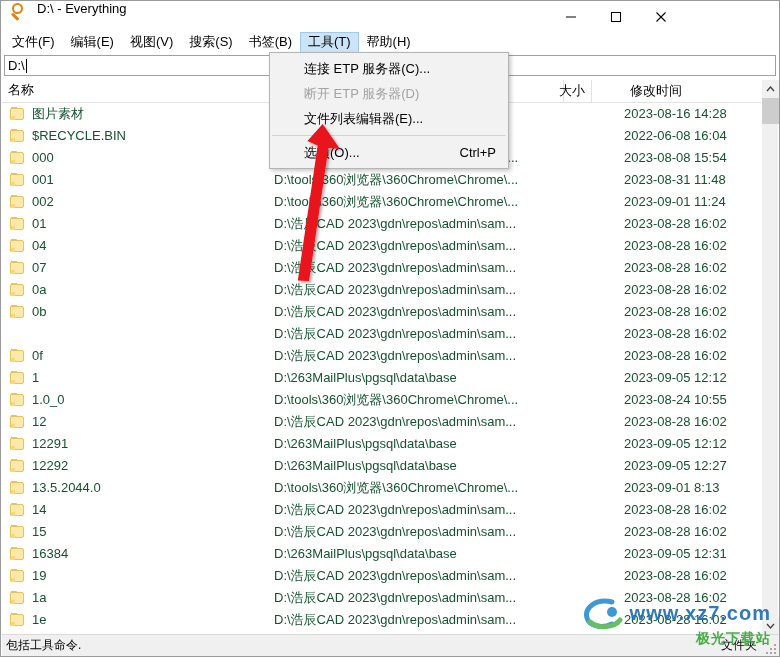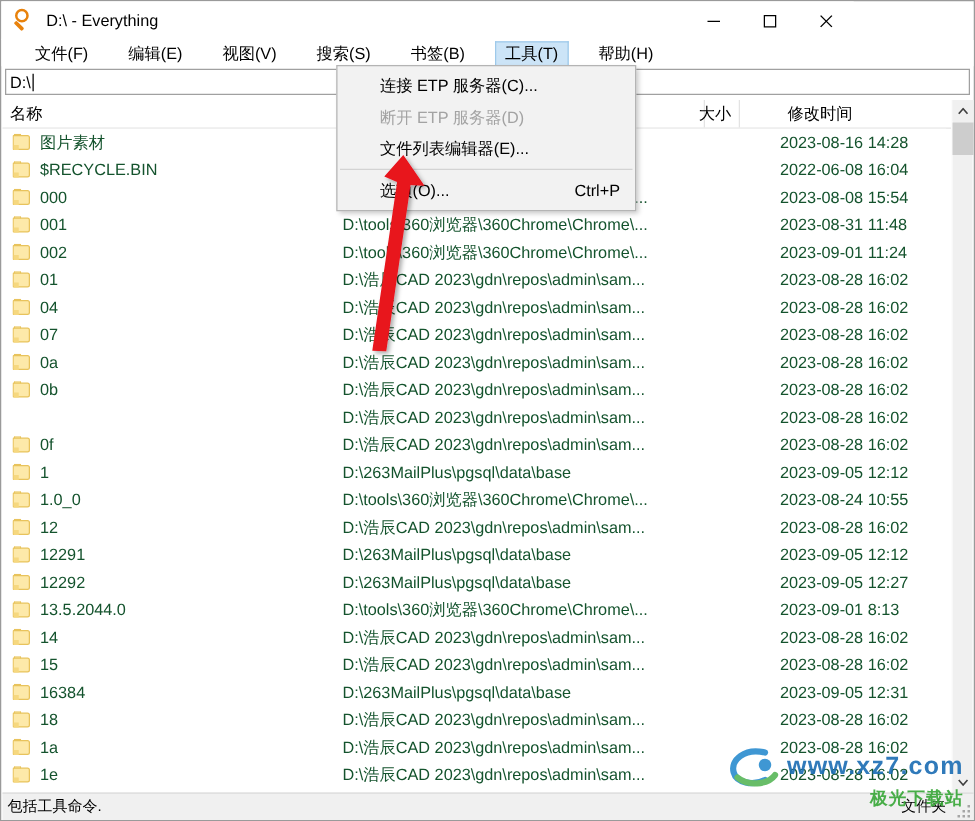--- a/index.html
+++ b/index.html
@@ -17,21 +17,21 @@
     border: 1px solid #9a9a9a;
     background: #ffffff;
     overflow: hidden;
   }
 
   
   .titlebar {
     position: absolute; top: 0; left: 0;
     width: 682px; height: 31px;
     background: #ffffff;
-    display: flex; align-items: center;
+    display: flex; 
     border-bottom: 1px solid #ffffff;
   }
   .app-icon {
     width: 22px; height: 22px;
     margin-left: 8px; margin-right: 4px;
     position: relative; flex: none;
   }
   .app-icon .ring {
     position: absolute; left: 3px; top: 2px;
     width: 11px; height: 11px;
@@ -60,24 +60,23 @@
     display: flex; align-items: center; justify-content: center;
     color: #000; background: transparent;
   }
   .win-btn svg { display: block; }
 
   
   .menubar {
     position: absolute; top: 31px; left: 0;
     width: 778px; height: 21px;
     background: #ffffff;
-    display: flex; align-items: center;
-    padding-left: 19px;
+    display: flex; align-items: flex-start;
+    padding-left: 3px;
     font-size: 13px;
-    gap: 16px;
   }
   .menu-item {
     padding: 2px 8px 3px 8px;
     height: 20px;
     line-height: 16px;
     color: #000;
     white-space: nowrap;
   }
   .menu-item.active {
     background: #cce4f7;
@@ -321,21 +320,21 @@
     </div>
 
   <div class="searchbar-wrap">
     <div class="searchbox">
       <span>D:\</span>
         <span class="caret"></span>
     </div>
   </div>
 
   <div class="col-header" id="colheader">
-      <div class="col-h" style="left: 0px; width: 272px;">名称</div>
+      <div class="col-h" style="left: 0px; width: 272px; font-family: Liberation Mono, monospace;">名称</div>
       <div class="col-h" style="left: 272px; width: 290px;">路径</div>
       <div class="col-h" style="left: 530px; width: 60px; text-align: right; padding-right: 6px; padding-left: 0px;">大小</div>
       <div class="col-h" style="left: 622px; width: 155px;">修改时间</div>
     </div>
 
   <div class="list" id="filelist">
       <div class="row">
         <div class="cell cell-name"><div class="folder-ico">
             <div class="tab"></div>
             <div class="body"></div>
@@ -538,21 +537,21 @@
           </div><span>16384</span></div>
         <div class="cell cell-path">D:\263MailPlus\pgsql\data\base</div>
         <div class="cell cell-size"></div>
         <div class="cell cell-date">2023-09-05 12:31</div>
       </div>
       <div class="row">
         <div class="cell cell-name"><div class="folder-ico">
             <div class="tab"></div>
             <div class="body"></div>
             <div class="fold"></div>
-          </div><span>18</span></div>
+          </div><span>19</span></div>
         <div class="cell cell-path">D:\浩辰CAD 2023\gdn\repos\admin\sam...</div>
         <div class="cell cell-size"></div>
         <div class="cell cell-date">2023-08-28 16:02</div>
       </div>
       <div class="row">
         <div class="cell cell-name"><div class="folder-ico">
             <div class="tab"></div>
             <div class="body"></div>
             <div class="fold"></div>
           </div><span>1a</span></div>

